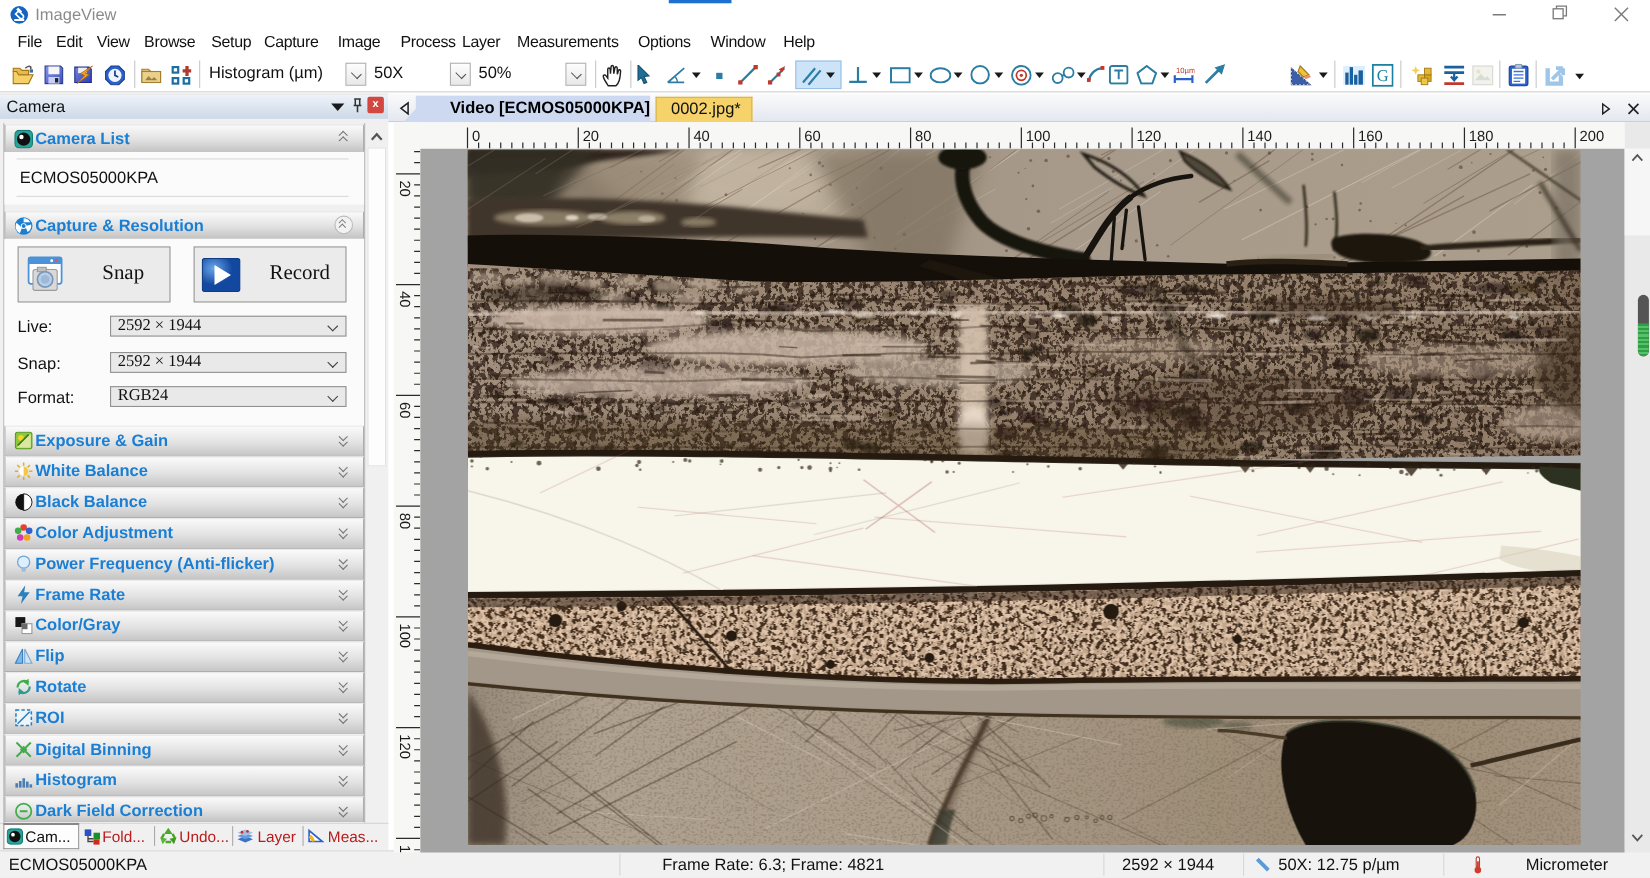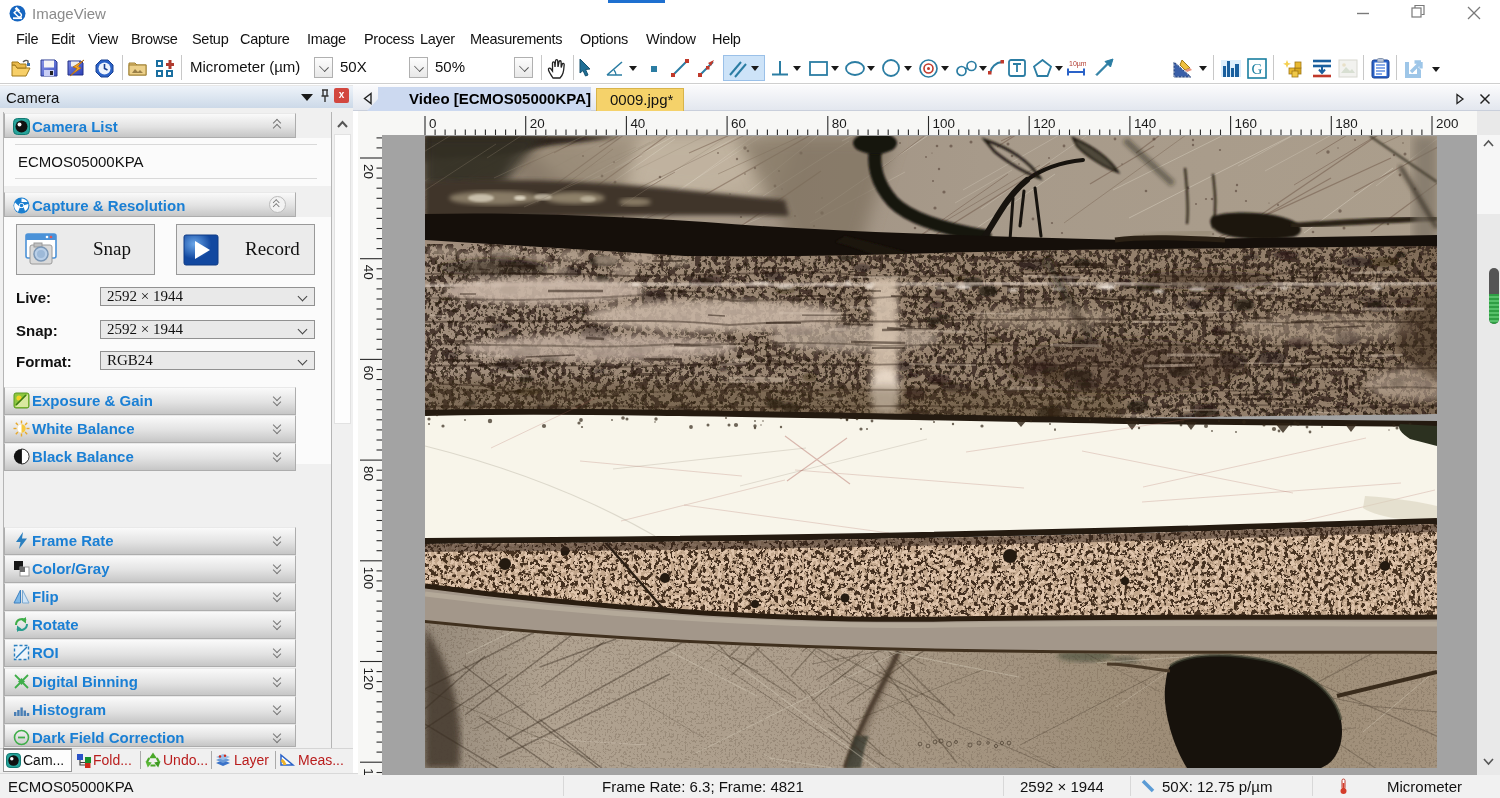--- a/index.html
+++ b/index.html
@@ -18,28 +18,28 @@
   .tsep { position:absolute; top:55px; width:1px; height:25px; background:#c8c8c8; }
   .combo-txt { position:absolute; top:58px; font-size:15px; color:#111; white-space:nowrap; }
   .vbtn { position:absolute; top:57px; width:19px; height:21px; background:linear-gradient(#fdfdfd,#e8e8e8); border:1px solid #b0b0b0; }
   .vbtn:after { content:""; position:absolute; left:5px; top:7px; width:7px; height:7px; border-right:1.6px solid #555; border-bottom:1.6px solid #555; transform:rotate(45deg) scale(1,.75); transform-origin:center; margin-top:-2px;}
   .ddown { position:absolute; width:0; height:0; border-left:4.5px solid transparent; border-right:4.5px solid transparent; border-top:5.5px solid #1a1a1a; top:66px; }
   
   #panel { left:0; top:85px; width:353px; height:688px; background:#f0f0f0; }
   #panelhdr { left:0; top:0px; width:353px; height:23px; background:linear-gradient(#eef3f9,#ccd9e8); border-top:1px solid #e8e8e8;}
   #panelhdr span { position:absolute; left:6px; top:3px; font-size:15px; color:#111; }
   #pclose { left:334px; top:3px; width:15px; height:15px; background:#d2473f; border-radius:2px; color:#fff; font-size:10px; text-align:center; line-height:14px; font-weight:bold;}
-  .sechdr { position:absolute; left:4px; width:292px; background:linear-gradient(#fafafa, #e2e2e2 55%, #c6c6c6); border:1px solid #adadad; border-top:1px solid #e9e9e9; }
+  .sechdr { position:absolute; left:4px; width:327px; background:linear-gradient(#fafafa, #e2e2e2 55%, #c6c6c6); border:1px solid #adadad; border-top:1px solid #e9e9e9; }
   .sechdr .t { position:absolute; left:27px; top:4px; font-size:15px; font-weight:bold; color:#1a7fd4; white-space:nowrap; }
   .chev2 { position:absolute; right:12px; top:6px; width:10px; height:12px; }
   .chev2 i, .chev2 b { position:absolute; left:1px; width:6px; height:6px; border-right:1.8px solid #777; border-bottom:1.8px solid #777; transform:rotate(45deg); }
   .chev2 i { top:0; } .chev2 b { top:5px; }
   .chev2.up i, .chev2.up b { transform:rotate(-135deg); }
   .secicon { position:absolute; left:8px; top:4px; width:17px; height:17px; }
-  label.fl { position:absolute; left:16px; font-size:15px; color:#111;font-weight:bold; }
+  label.fl { position:absolute; left:16px; font-size:15px; color:#111; }
   .fcombo { position:absolute; left:100px; width:215px; height:19px; background:#e9e9e9; border:1px solid #919191; font-family:"Liberation Serif",serif; font-size:15px; color:#111; padding:0px 0 0 6px; }
   .fcombo:after { content:""; position:absolute; right:8px; top:5px; width:6px; height:6px; border-right:1.5px solid #444; border-bottom:1.5px solid #444; transform:rotate(45deg); }
   .bigbtn { position:absolute; top:139px; width:139px; height:51px; background:#ebebeb; border:1px solid #999; }
   .bigbtn span { position:absolute; font-family:"Liberation Serif",serif; font-size:19px; color:#111; top:13px; }
   
   #btabs { left:0; top:748px; width:353px; height:25px; background:#f0f0f0; border-top:1px solid #d5d5d5;}
   .btab { position:absolute; top:0px; height:24px; font-size:14px; color:#b91c1c; }
   
   #statusbar { left:0; top:773px; width:1500px; height:25px; background:#f1f1f1; border-top:1px solid #d9d9d9; }
   .st { position:absolute; top:778px; font-size:15px; color:#111; white-space:nowrap; }
@@ -148,21 +148,21 @@
         <rect x="11" y="11" width="7" height="7"></rect>
       </g>
       <g fill="#fff">
         <rect x="3" y="3" width="3" height="3"></rect>
         <rect x="3" y="13" width="3" height="3"></rect>
         <rect x="13" y="13" width="3" height="3"></rect>
       </g>
       <path d="M13.5 1 H16.5 V4 H19 V7 H16.5 V10 H13.5 V7 H11 V4 H13.5 Z" fill="#b03a2e"></path>
     </svg>
     <div class="tsep" style="left:181px"></div>
-    <div class="combo-txt" style="left:190px">Micrometer (µm)</div>
+    <div class="combo-txt" style="left:190px">Histogram (µm)</div>
     <div class="vbtn" style="left:314px"></div>
     <div class="combo-txt" style="left:340px">50X</div>
     <div class="vbtn" style="left:409px"></div>
     <div class="combo-txt" style="left:435px">50%</div>
     <div class="vbtn" style="left:514px"></div>
     <div class="tsep" style="left:541px"></div>
     <svg style="position:absolute;left:546px;top:58px" width="22" height="22" viewBox="0 0 22 22">
       <path d="M7 20 C5 17 3 14 2.5 12 C2 10 4 9.5 5 11 L6.5 13 L6.5 5 C6.5 3.4 8.5 3.4 8.7 5 L9 9 L9.5 2.8 C9.7 1.2 11.6 1.2 11.7 2.8 L12 9 L13 3.8 C13.3 2.2 15.1 2.5 15.1 4.1 L15.2 9.5 L16.2 6.3 C16.7 4.9 18.3 5.3 18.2 6.8 C18 9.5 17.6 13 17 15 C16.3 17.4 15 19 14 20 Z" fill="#fff" stroke="#222" stroke-width="1.3"></path>
     </svg>
     <div class="tsep" style="left:573px"></div>
@@ -425,20 +425,46 @@
         <i></i>
         <b></b>
       </span>
     </div>
     <div class="sechdr" style="top:357.7px;height:28px;">
       <svg class="secicon" viewBox="0 0 17 17">
         <circle cx="8.5" cy="8.5" r="7.6" fill="#111"></circle>
         <path d="M8.5 0.9 A7.6 7.6 0 0 1 8.5 16.1 Z" fill="#fff" stroke="#111" stroke-width="0.8"></path>
       </svg>
       <span class="t">Black Balance</span>
+      <span class="chev2">
+        <i></i>
+        <b></b>
+      </span>
+    </div>
+    <div class="sechdr" style="top:385.8px;height:28px;">
+      <svg class="secicon" viewBox="0 0 17 17">
+        <circle cx="8.5" cy="3.5" r="3" fill="#e8412e"></circle>
+        <circle cx="13.5" cy="6.6" r="3" fill="#2f5fd0"></circle>
+        <circle cx="11.6" cy="12.6" r="3" fill="#f5a11f"></circle>
+        <circle cx="5.4" cy="12.6" r="3" fill="#d538b8"></circle>
+        <circle cx="3.5" cy="6.6" r="3" fill="#3fae49"></circle>
+      </svg>
+      <span class="t">Color Adjustment</span>
+      <span class="chev2">
+        <i></i>
+        <b></b>
+      </span>
+    </div>
+    <div class="sechdr" style="top:413.9px;height:28px;">
+      <svg class="secicon" viewBox="0 0 17 17">
+        <circle cx="8.5" cy="7" r="5.5" fill="#ddeefc" stroke="#6fa8dc" stroke-width="1.2"></circle>
+        <rect x="6.3" y="12" width="4.4" height="2" fill="#9ab8d8"></rect>
+        <rect x="6.8" y="14" width="3.4" height="1.6" fill="#9ab8d8"></rect>
+      </svg>
+      <span class="t">Power Frequency (Anti-flicker)</span>
       <span class="chev2">
         <i></i>
         <b></b>
       </span>
     </div>
     <div class="sechdr" style="top:442.0px;height:28px;">
       <svg class="secicon" viewBox="0 0 17 17">
         <path d="M10 0 L3 10 L7.5 10 L6 17 L14 6.5 L9 6.5 Z" fill="#2a7fbf"></path>
       </svg>
       <span class="t">Frame Rate</span>
@@ -615,21 +641,21 @@
 
 <div id="tabbar" class="abs">
   <svg style="position:absolute;left:9px;top:7px" width="11" height="13">
       <path d="M9 1.5 L2.5 6.5 L9 11.5 Z" fill="none" stroke="#222" stroke-width="1.4"></path>
     </svg>
   <div id="vtab">
       <div class="slant"></div>
       <span>Video [ECMOS05000KPA]</span>
     </div>
   <div id="jtab">
-      <span>0009.jpg*</span>
+      <span>0002.jpg*</span>
     </div>
   <svg style="position:absolute;left:1102px;top:8px" width="10" height="12">
       <path d="M2 1.5 L8 6 L2 10.5 Z" fill="none" stroke="#222" stroke-width="1.3"></path>
     </svg>
   <svg style="position:absolute;left:1126px;top:8px" width="12" height="12">
       <g stroke="#222" stroke-width="1.5">
         <line x1="1.5" y1="1.5" x2="10.5" y2="10.5"></line>
         <line x1="10.5" y1="1.5" x2="1.5" y2="10.5"></line>
       </g>
     </svg>

